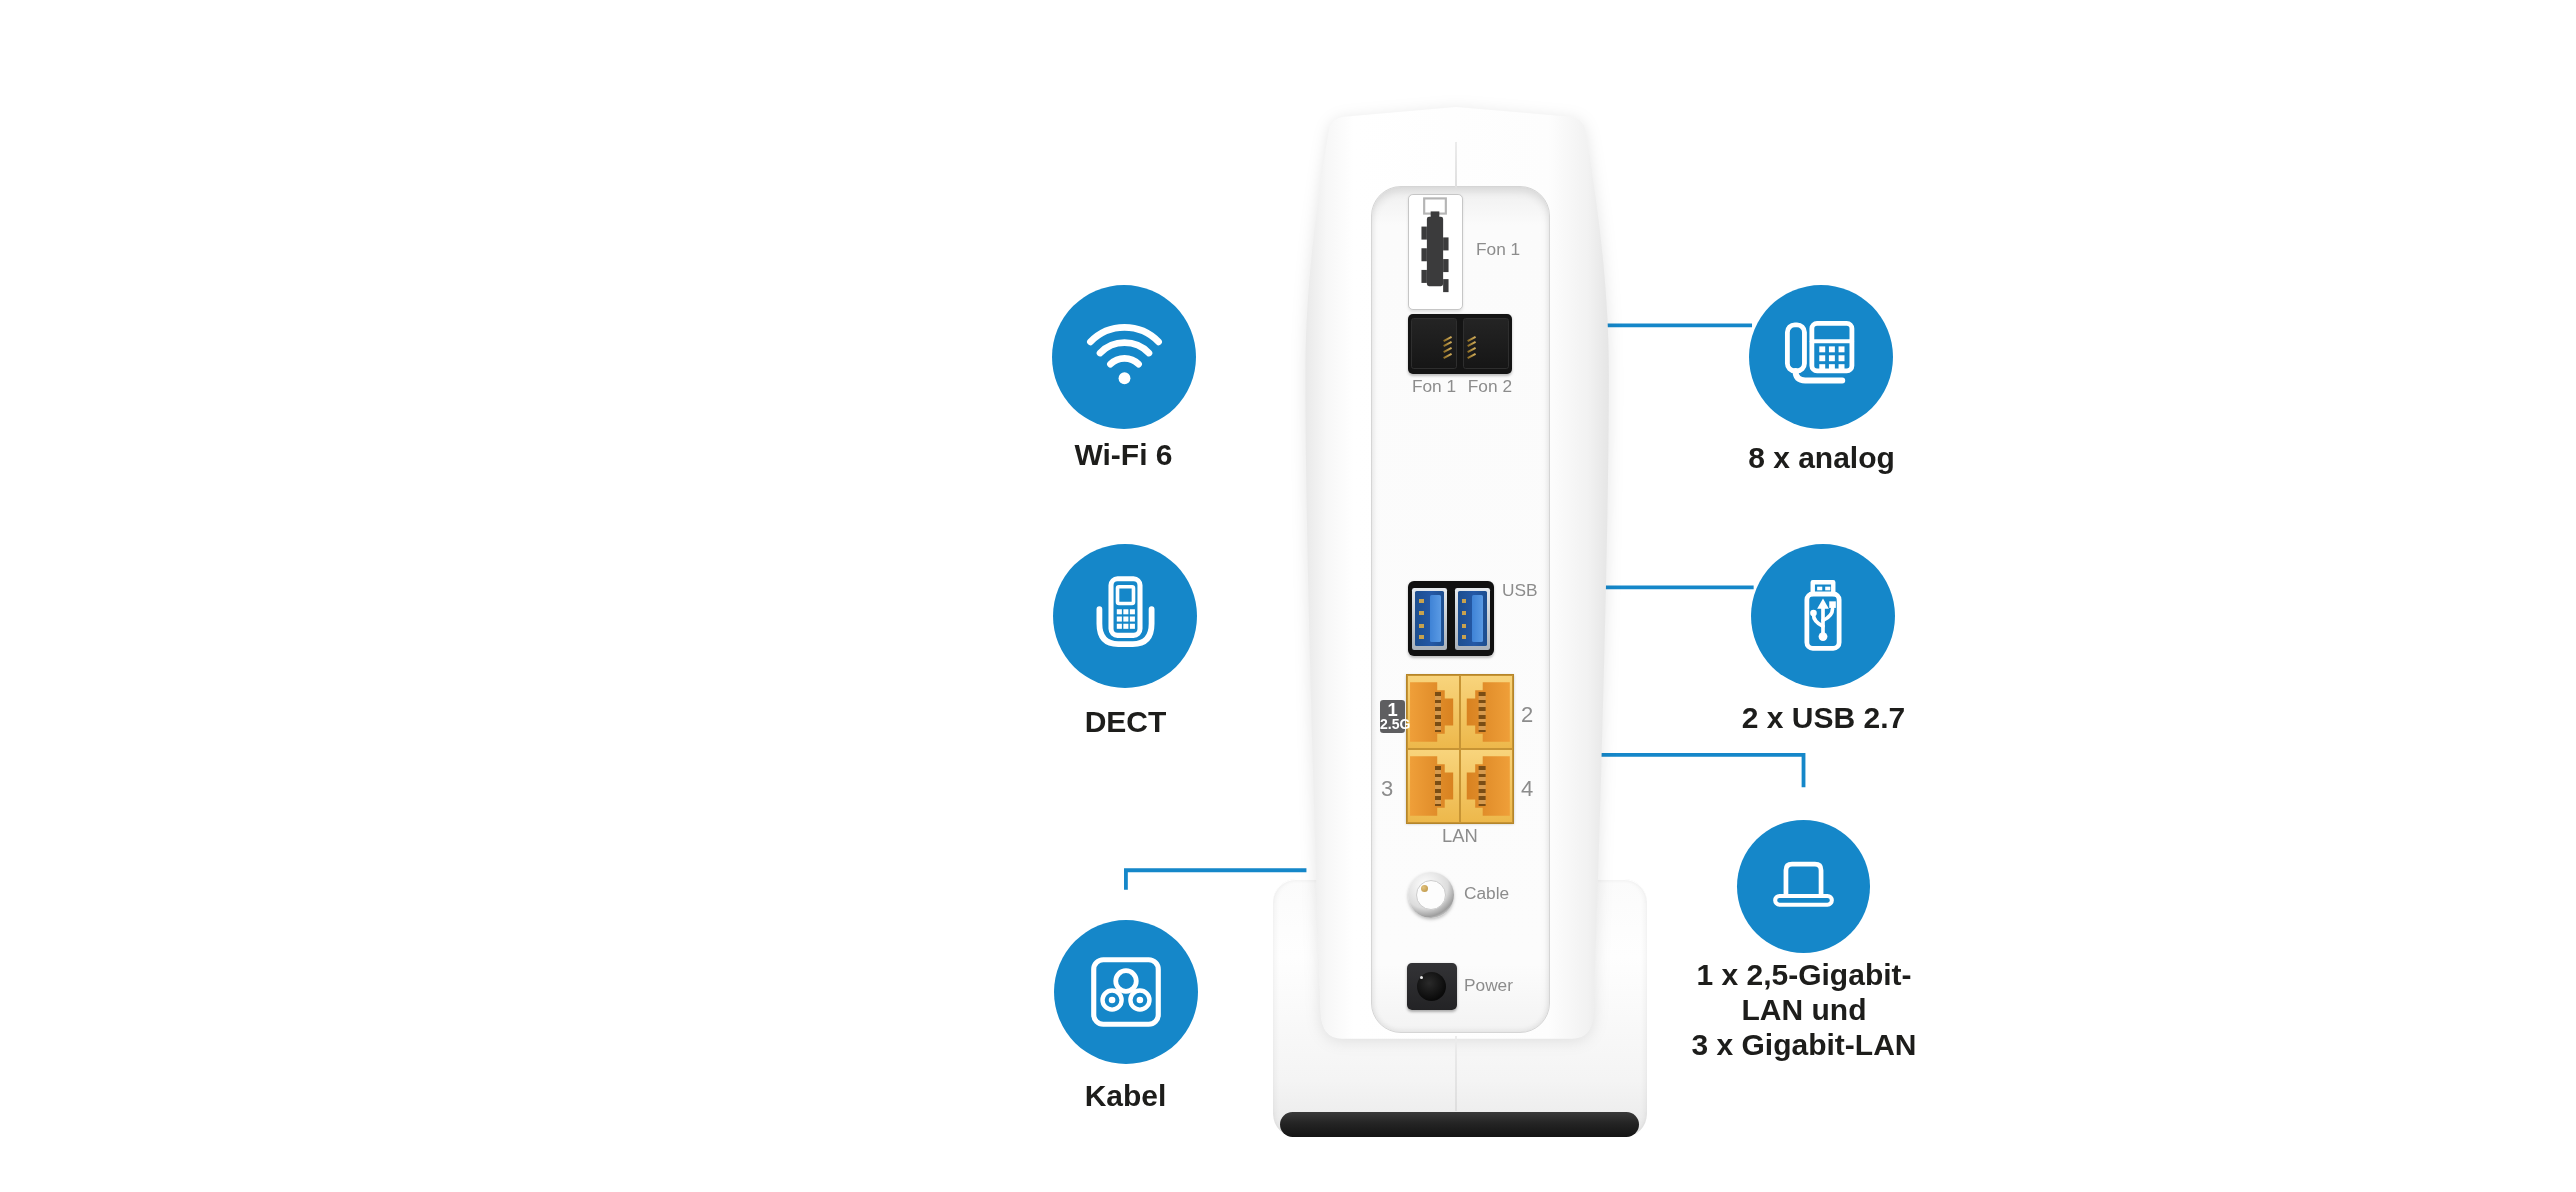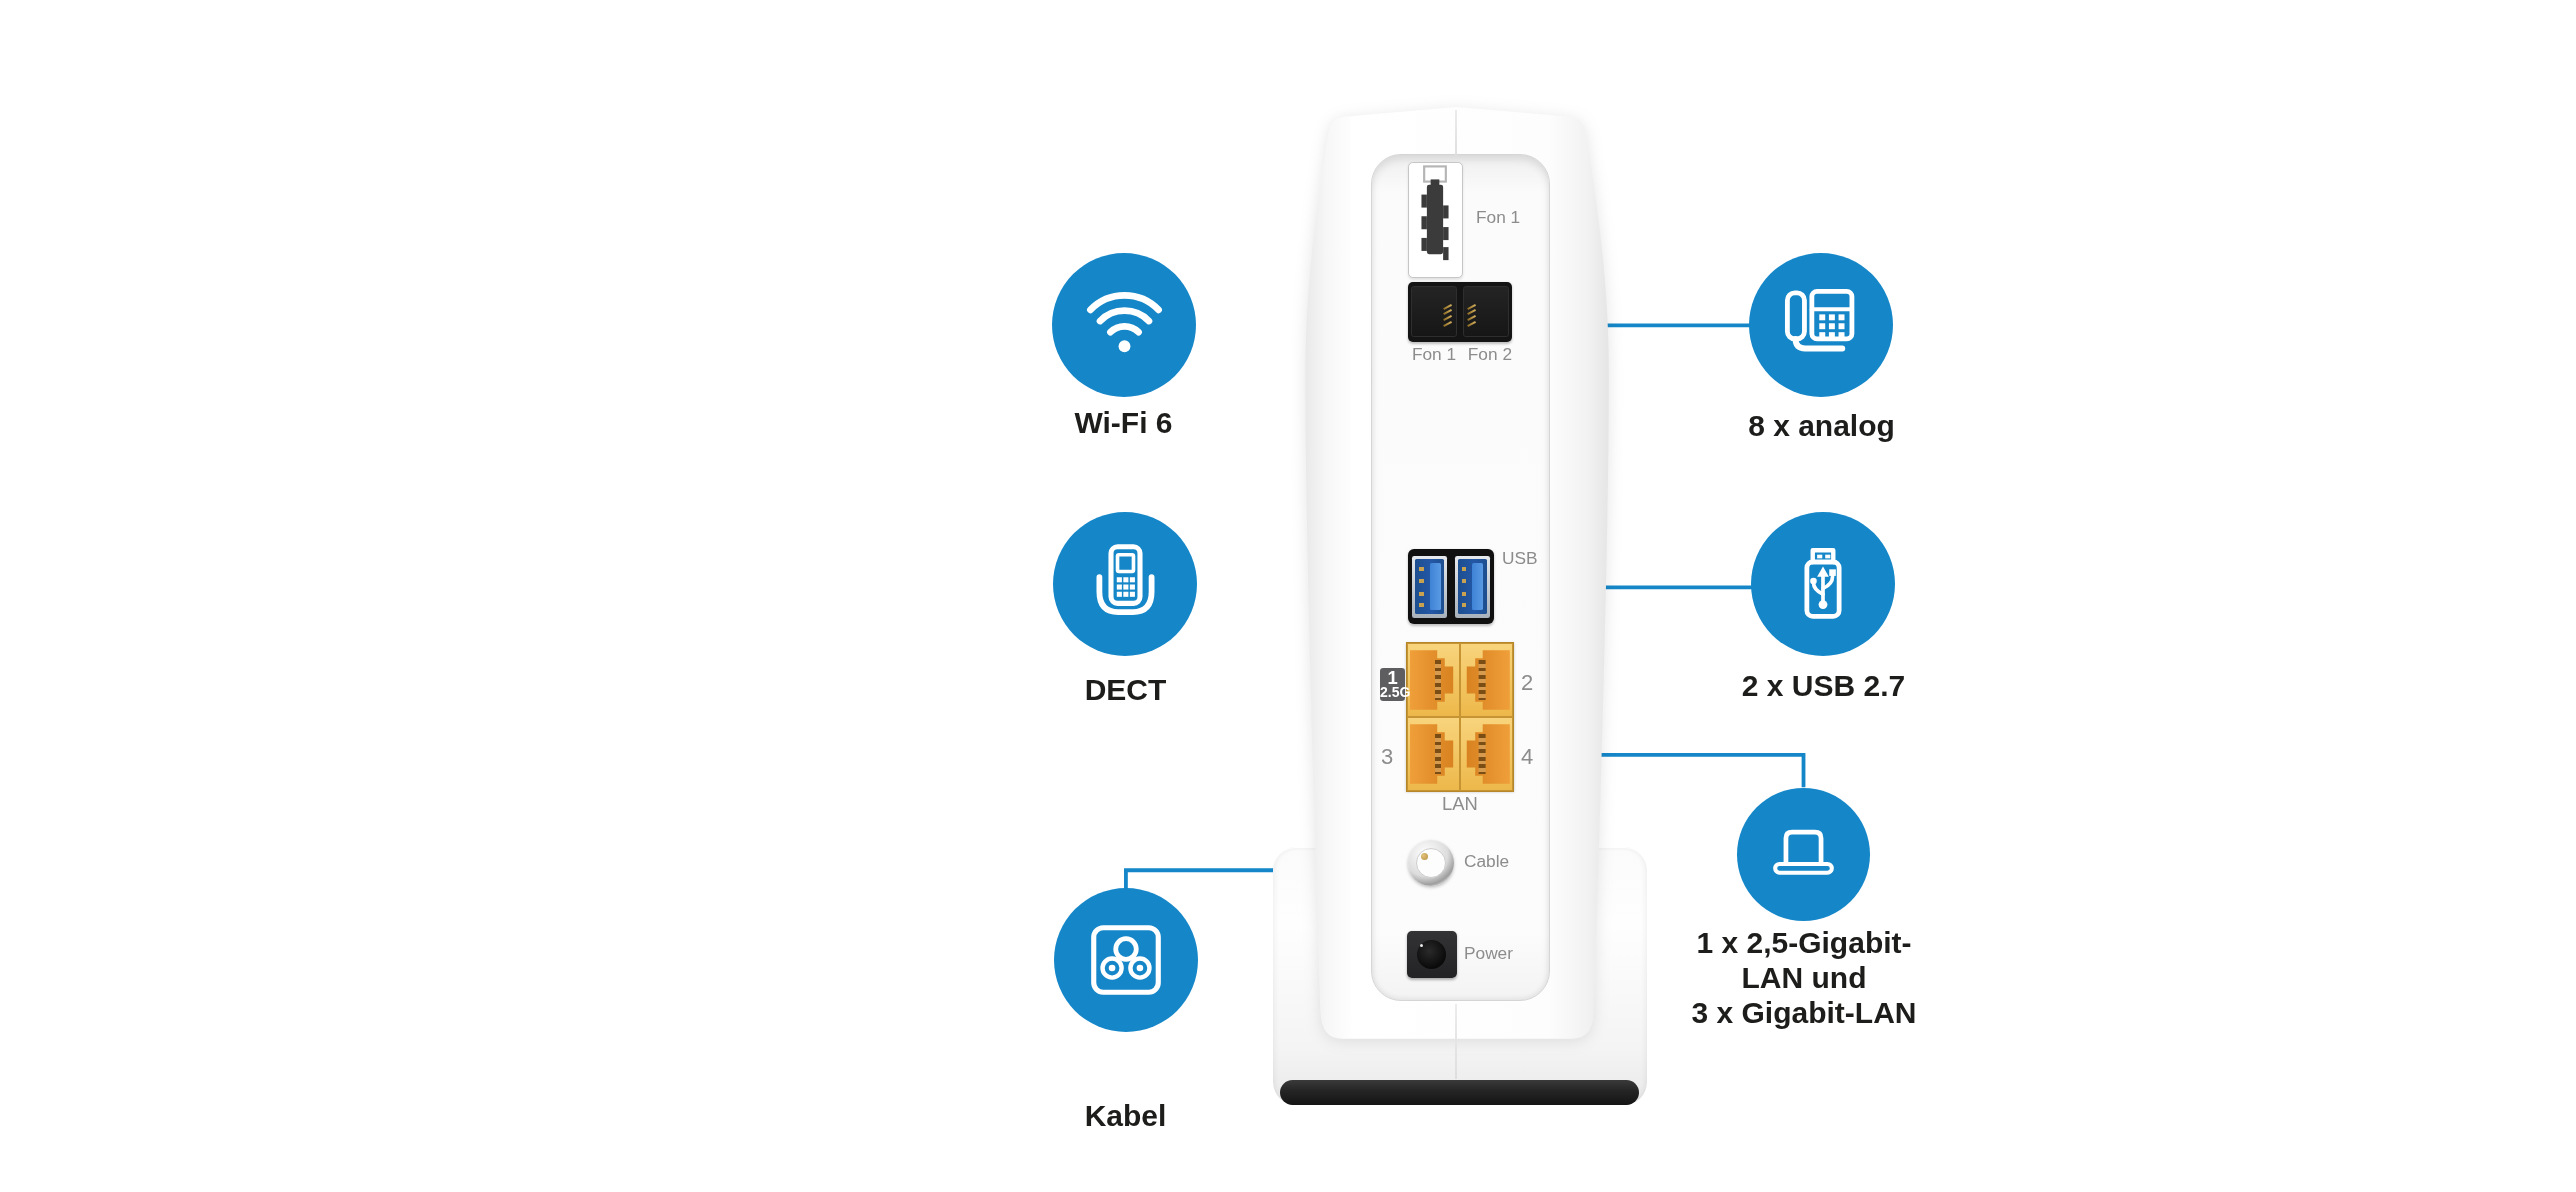--- a/index.html
+++ b/index.html
@@ -6,21 +6,21 @@
     --accent-blue:#1587c9;
     --label-text:#1d1d1b;
     --port-text:#8c8c8c;
     --lan-badge-bg:#5e5e60;
     --base-strip:#242424;
   }
   *{margin:0;padding:0;box-sizing:border-box;}
   html,body{background:#fff;}
   body{width:2576px;height:1193px;position:relative;overflow:hidden;
        font-family:"Liberation Sans","DejaVu Sans",sans-serif;}
-  .abs{position:absolute;}
+  .abs{position:absolute;margin-top:32px;}
 
   
   #lines-layer{position:absolute;left:0;top:0;width:2576px;height:1193px;z-index:1;}
   #lines-layer path{stroke:var(--accent-blue);stroke-width:7;fill:none;}
 
   
   .base{left:1273px;top:847px;width:374px;height:258px;border-radius:23px;z-index:2;
         background:linear-gradient(180deg,#fbfbfb 0%,#fefefe 30%,#f4f4f4 78%,#e9e9e9 100%);
         box-shadow:inset 0 1.1px 0 #ffffff, inset 2.2px 0 5.4px rgba(0,0,0,.05), inset -2.2px 0 5.4px rgba(0,0,0,.05);}
   .base-strip{left:1280px;top:1080px;width:359px;height:25px;border-radius:12.5px;z-index:3;
@@ -266,21 +266,21 @@
 <div class="abs callout-circle" style="left:1054px;top:888px;width:144px;height:144px;">
   <svg width="88" height="88" viewBox="0 0 120 120">
     <rect x="16" y="16" width="88" height="88" rx="13" stroke-width="7"></rect>
     <circle cx="60" cy="45" r="14" stroke-width="6.5"></circle>
     <circle cx="41" cy="71" r="13" stroke-width="6"></circle>
       <circle cx="41" cy="71" r="4.5" class="white-fill"></circle>
     <circle cx="79" cy="71" r="13" stroke-width="6"></circle>
       <circle cx="79" cy="71" r="4.5" class="white-fill"></circle>
   </svg>
 </div>
-<div class="abs callout-label" style="left:990px;top:1098px;width:271px;">Kabel</div>
+<div class="abs callout-label" style="left:990px;top:1046px;width:271px;">Kabel</div>
 
 <div class="abs callout-circle" style="left:1749px;top:253px;width:144px;height:144px;">
   <svg width="89" height="89" viewBox="0 0 120 120">
     <rect x="14" y="16" width="23" height="62" rx="10" stroke-width="6.5"></rect>
     <rect x="47" y="14" width="54" height="64" rx="7" stroke-width="6.5"></rect>
     <line x1="47" y1="38" x2="101" y2="38" stroke-width="5.5"></line>
     <g class="white-fill">
       <rect x="57" y="45" width="8" height="8"></rect>
         <rect x="70" y="45" width="8" height="8"></rect>
         <rect x="83" y="45" width="8" height="8"></rect>

